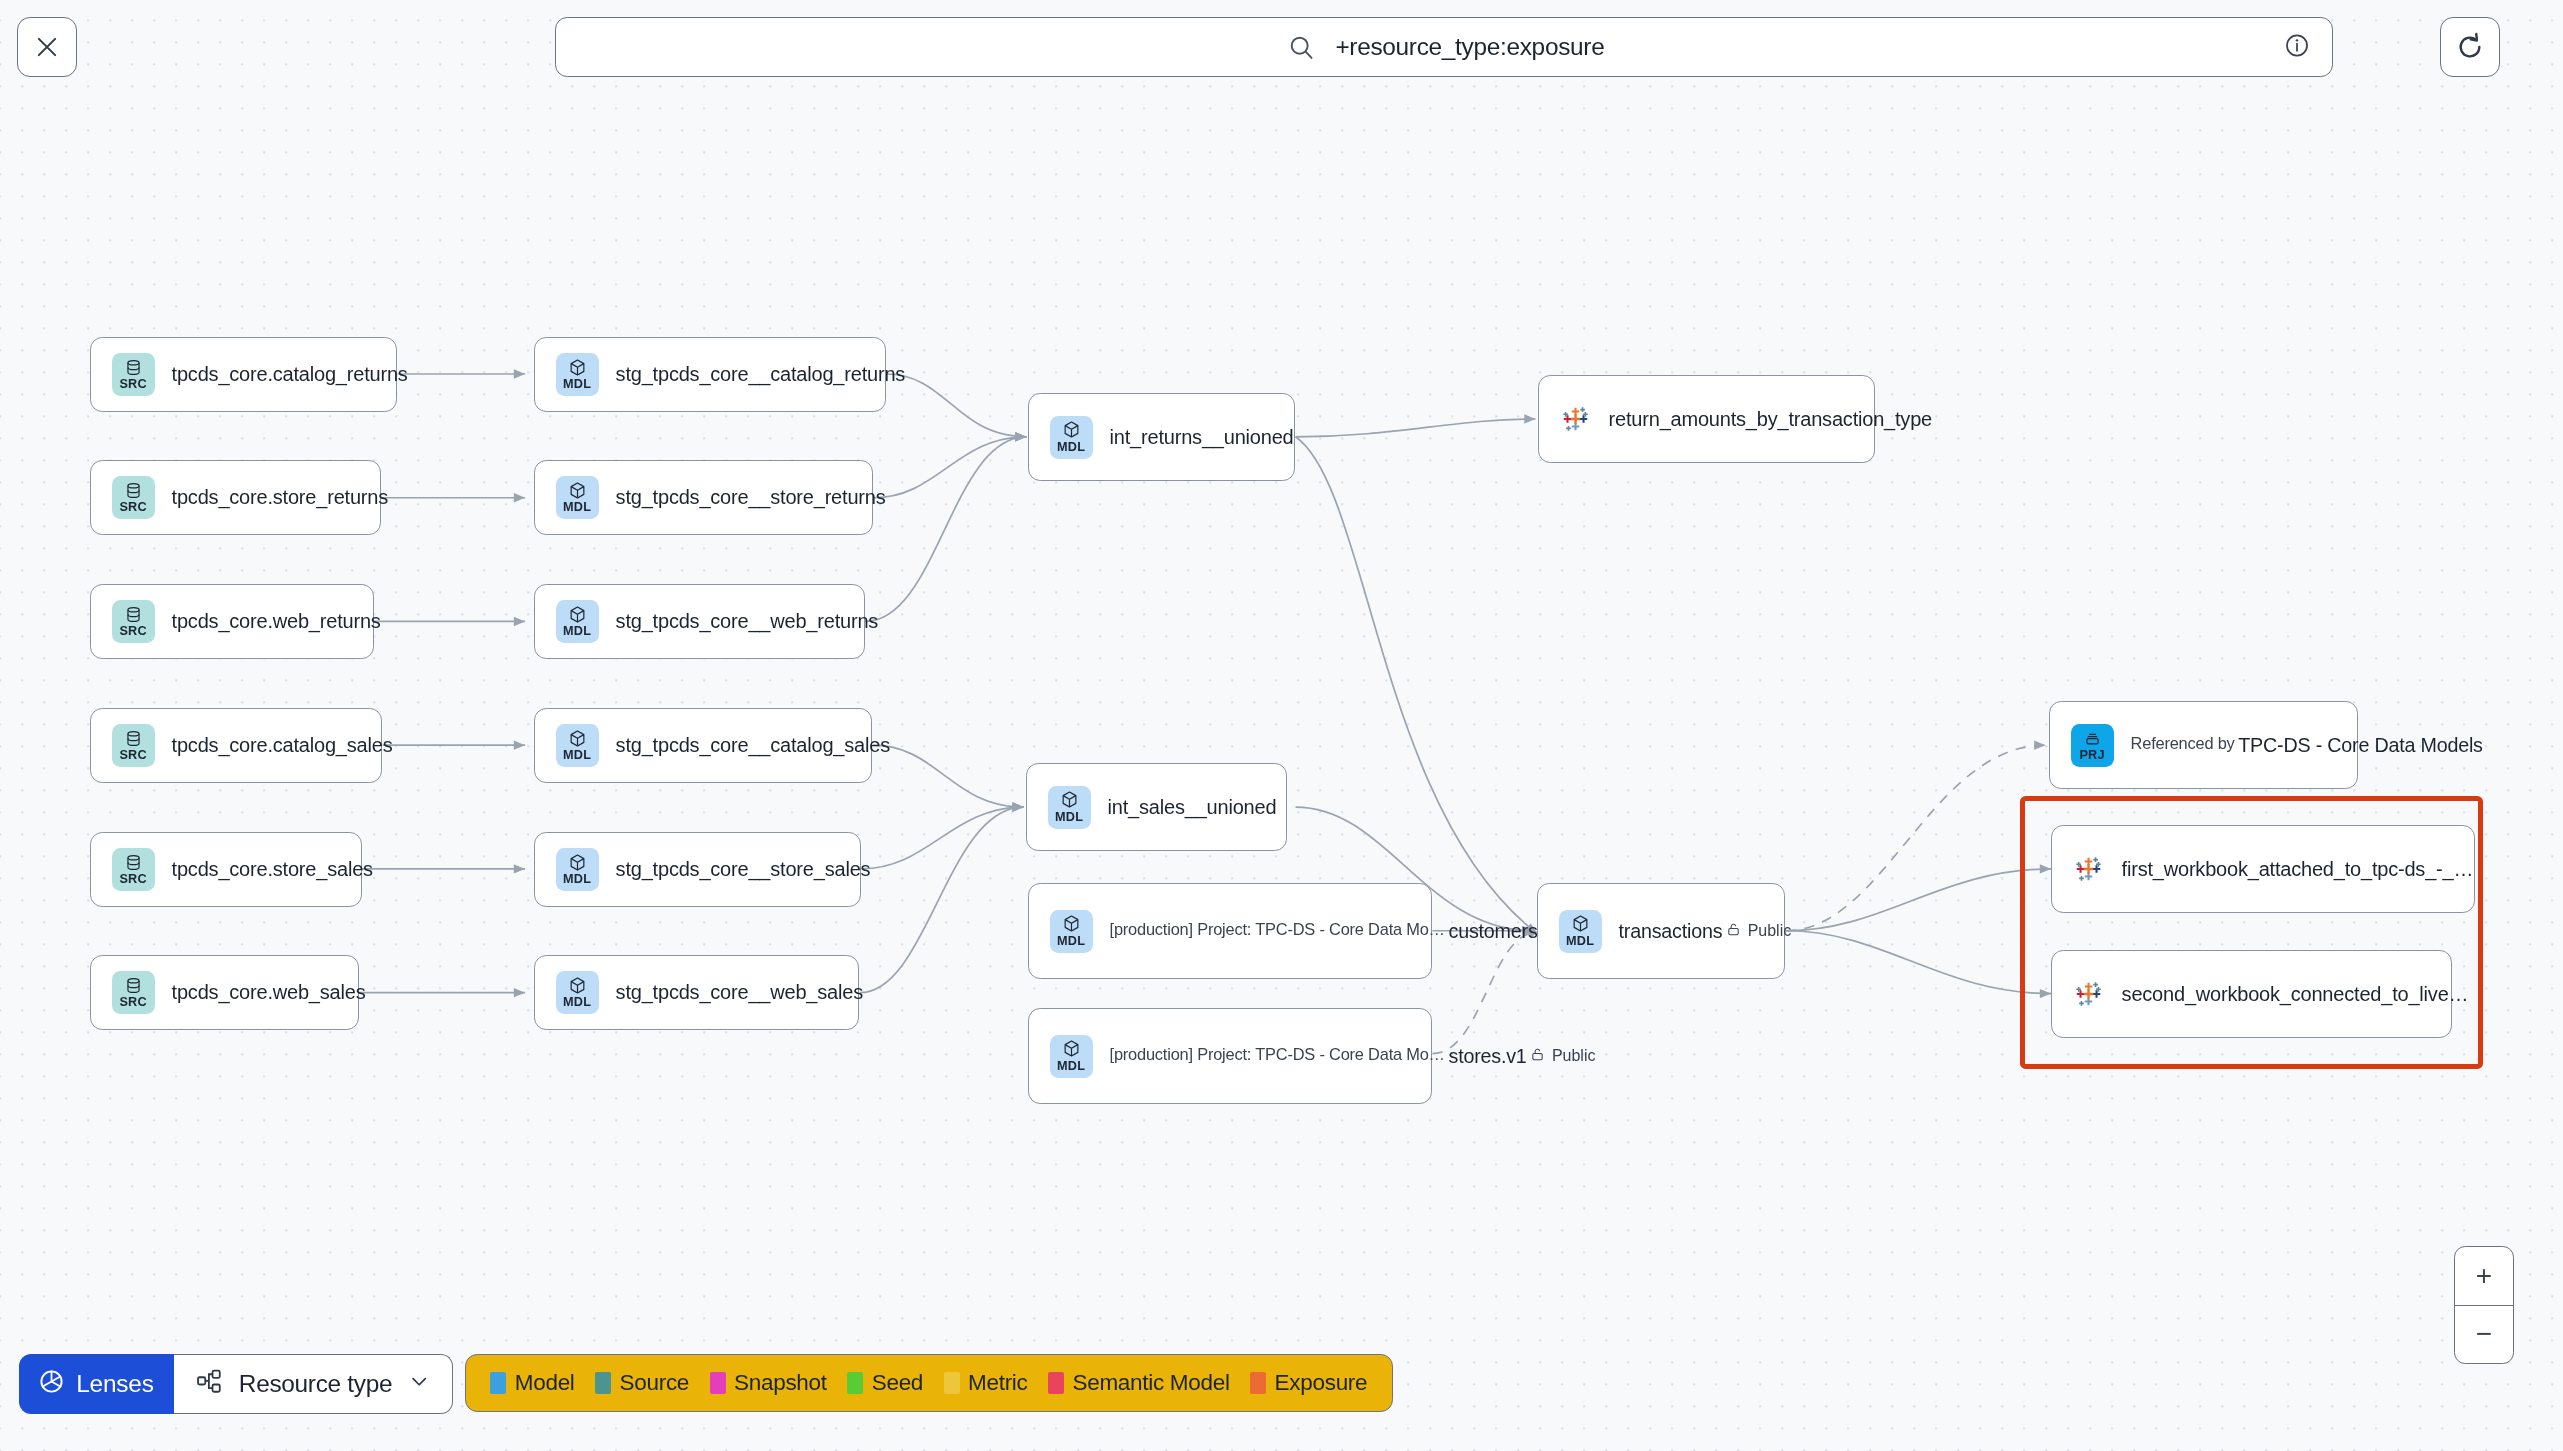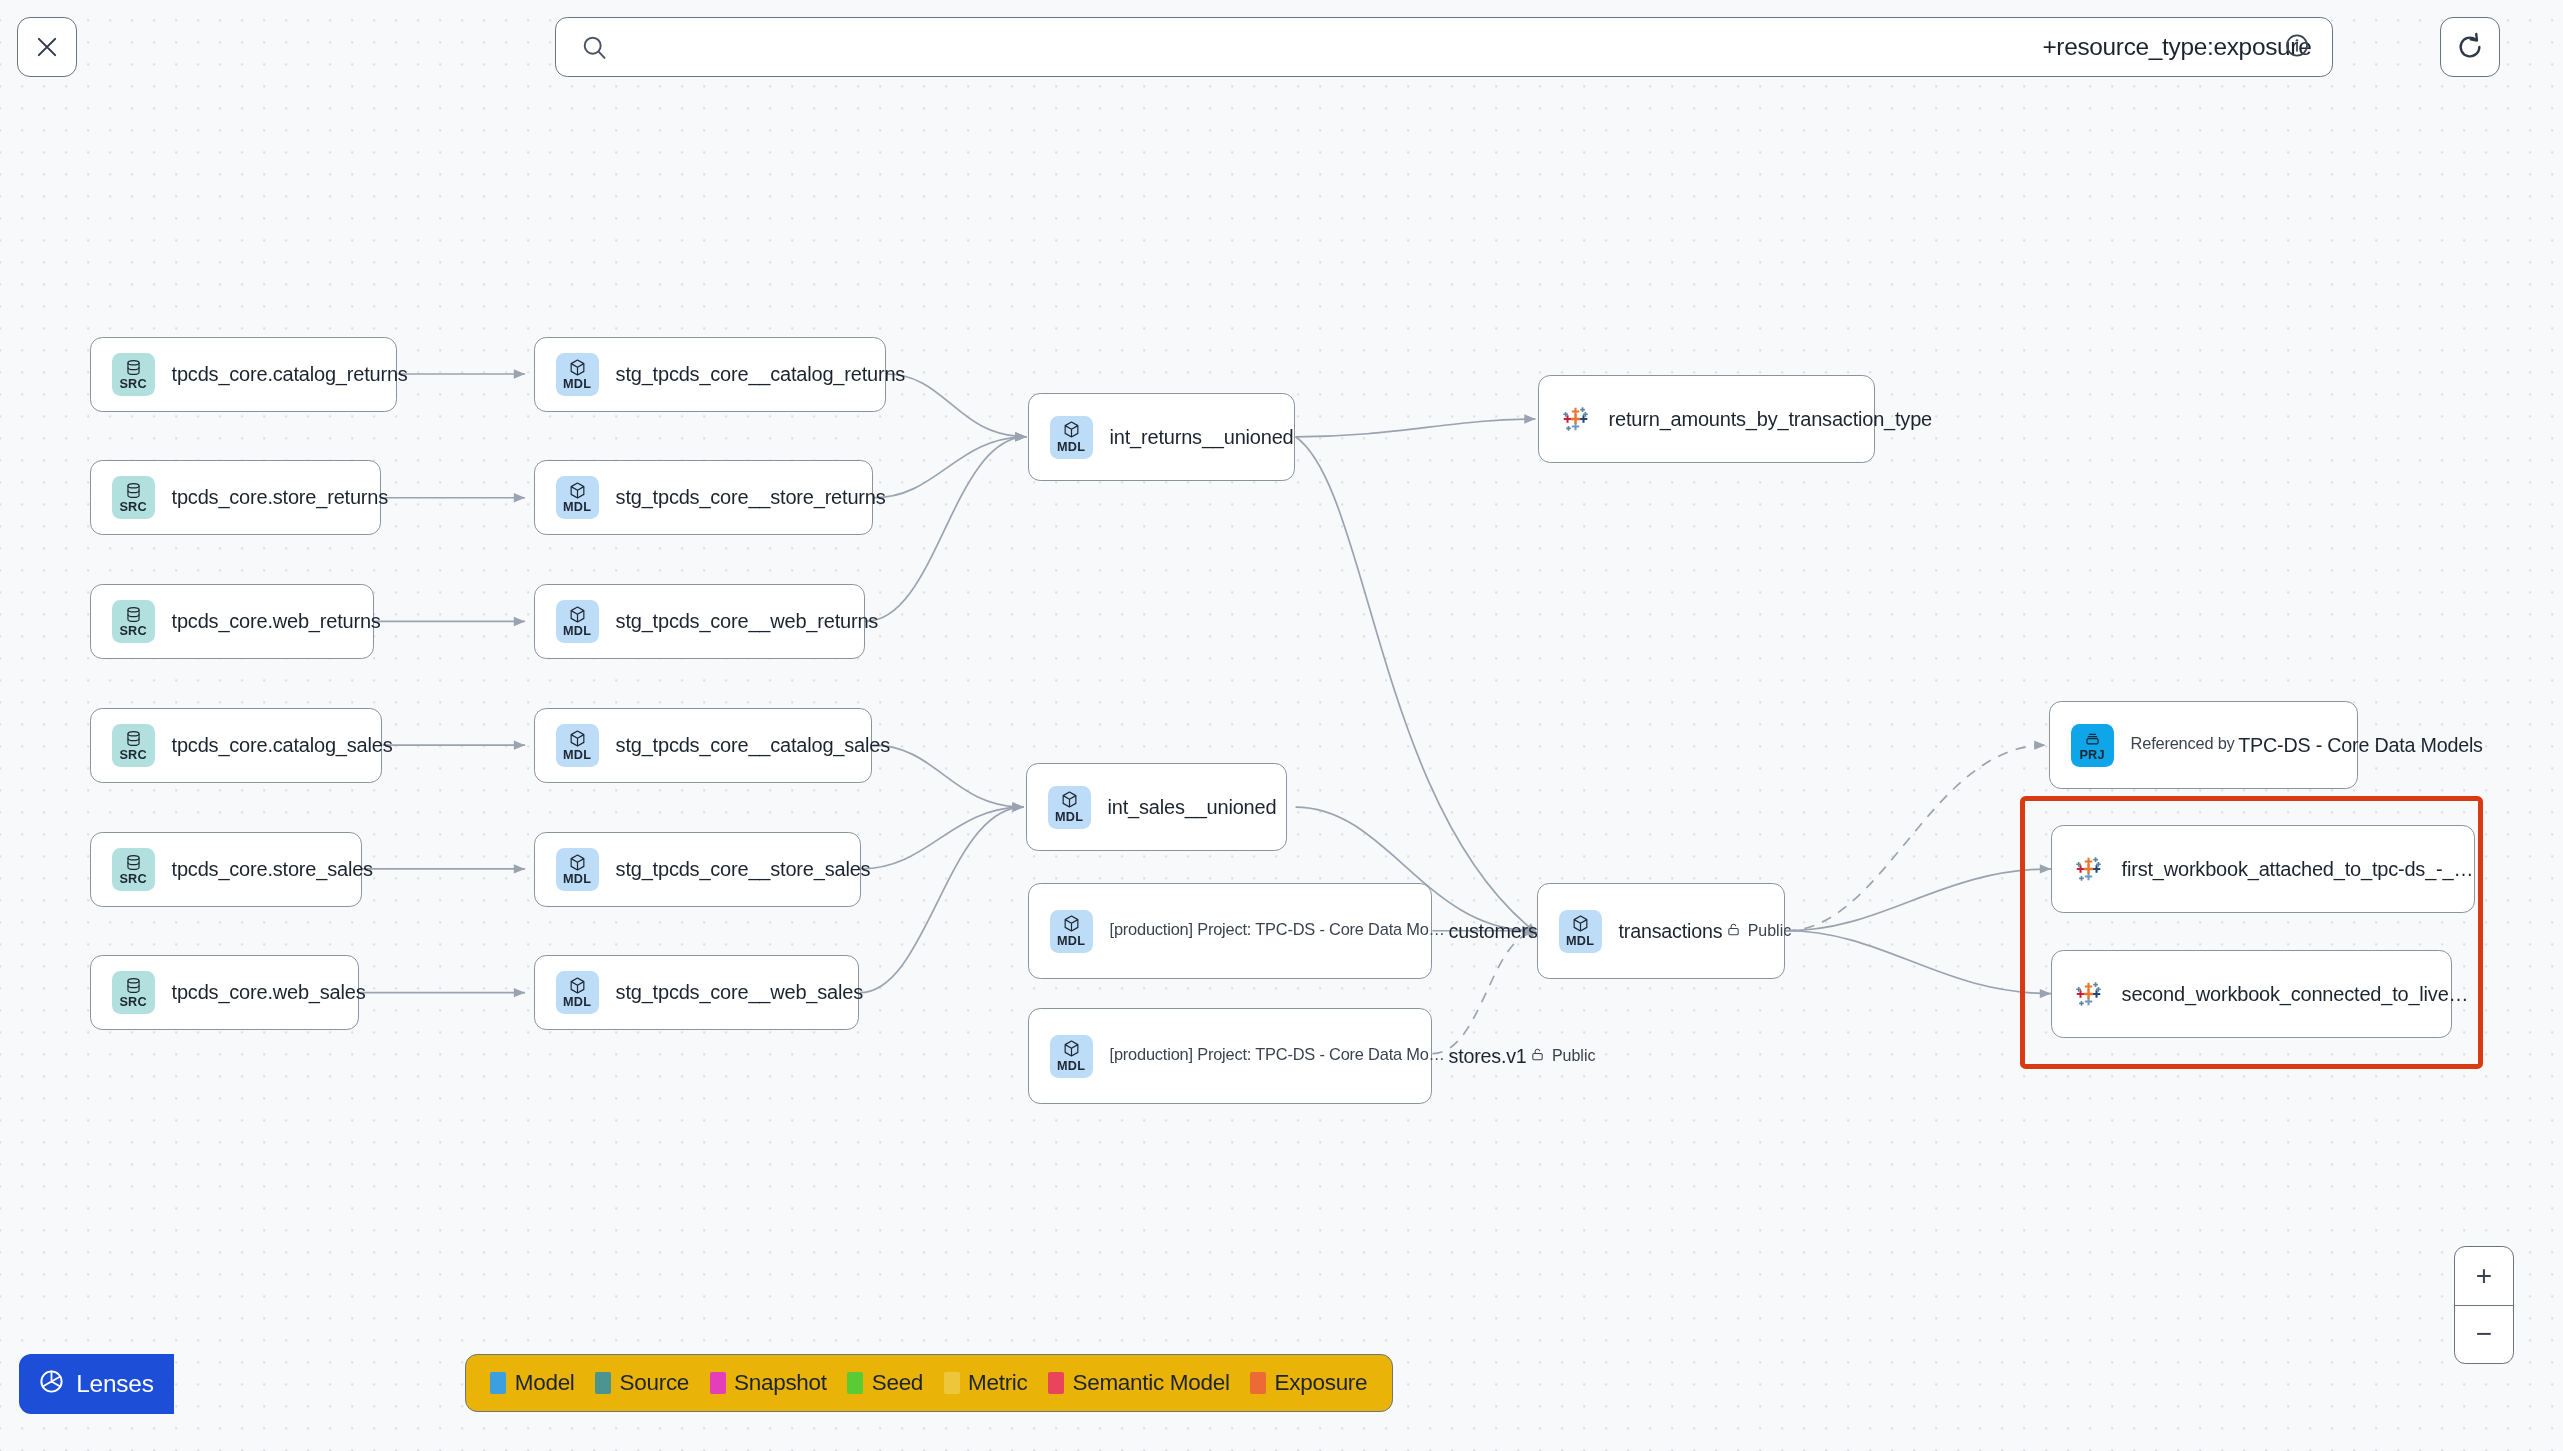--- a/index.html
+++ b/index.html
@@ -25,21 +25,21 @@
     position:absolute; background:#fff; border:1.5px solid #6b7280;
     border-radius:13px; display:flex; align-items:center; justify-content:center;
   }
   #close-btn{ left:17px; top:17px; width:60px; height:60px; }
   #breadcrumb-btn{
     left:103px; top:17px; height:60px; padding:0 24.4px;
     font-size:23.4px; color:#1f2733; white-space:nowrap; letter-spacing:-0.2px;
   }
   #searchbar{
     left:555px; top:17px; width:1778px; height:60px; border-radius:12.2px;
-    justify-content:space-between; padding:0 20.6px 0 24.4px;
+    justify-content:center; padding:0 20.6px 0 24.4px;
   }
   #searchbar .sq{ flex:0 0 auto; display:flex; align-items:center; }
   #search-text{ font-size:24.4px; color:#1c2430; margin-left:19px; letter-spacing:-0.3px; }
   #info-icon{ position:absolute; right:20.6px; top:50%; transform:translateY(-50%); }
   #refresh-btn{ left:2440px; top:17px; width:60px; height:60px; }
 
   
   .node{
     position:absolute; background:#fff; border:1.3px solid #8b93a1;
     border-radius:12.2px; display:flex; align-items:center;
@@ -498,20 +498,36 @@
 <div id="lenses-group">
   <div id="lenses-pill">
     <span>
       <svg width="27" height="27" viewBox="0 0 24 24">
         <circle cx="12" cy="12" r="9" stroke="#fff" stroke-width="1.7" fill="none"></circle>
         <path d="M12 3 L12 12 L19.8 16.5 M12 12 L4.2 16.5 M12 12 L19.8 7.5" stroke="#fff" stroke-width="1.6" fill="none" stroke-linecap="round"></path>
       </svg>
     </span>
     <span>Lenses</span>
   </div>
+  <div id="resource-type-pill">
+    <span>
+      <svg width="29" height="29" viewBox="0 0 24 24">
+        <rect x="2.5" y="8.5" width="6" height="6" rx="1.3" stroke="#2f3847" stroke-width="1.5" fill="none"></rect>
+        <rect x="14.5" y="3" width="6" height="6" rx="1.3" stroke="#2f3847" stroke-width="1.5" fill="none"></rect>
+        <rect x="14.5" y="14.5" width="6" height="6" rx="1.3" stroke="#2f3847" stroke-width="1.5" fill="none"></rect>
+        <path d="M8.5 11.5 h3 v-5.5 h3 M11.5 11.5 v6 h3" stroke="#2f3847" stroke-width="1.5" fill="none"></path>
+      </svg>
+    </span>
+    <span>Resource type</span>
+    <span>
+      <svg width="24.4" height="24.4" viewBox="0 0 24 24">
+          <path d="M6 9.5 L12 15.5 L18 9.5" stroke="#2f3847" stroke-width="1.7" fill="none" stroke-linecap="round" stroke-linejoin="round"></path>
+        </svg>
+    </span>
+  </div>
 </div>
 
 <div id="legend">
   <span class="leg">
     <span class="sw" style="background:#3b9fe0"></span>
     <span>Model</span>
   </span>
   <span class="leg">
     <span class="sw" style="background:#4b9490"></span>
     <span>Source</span>

